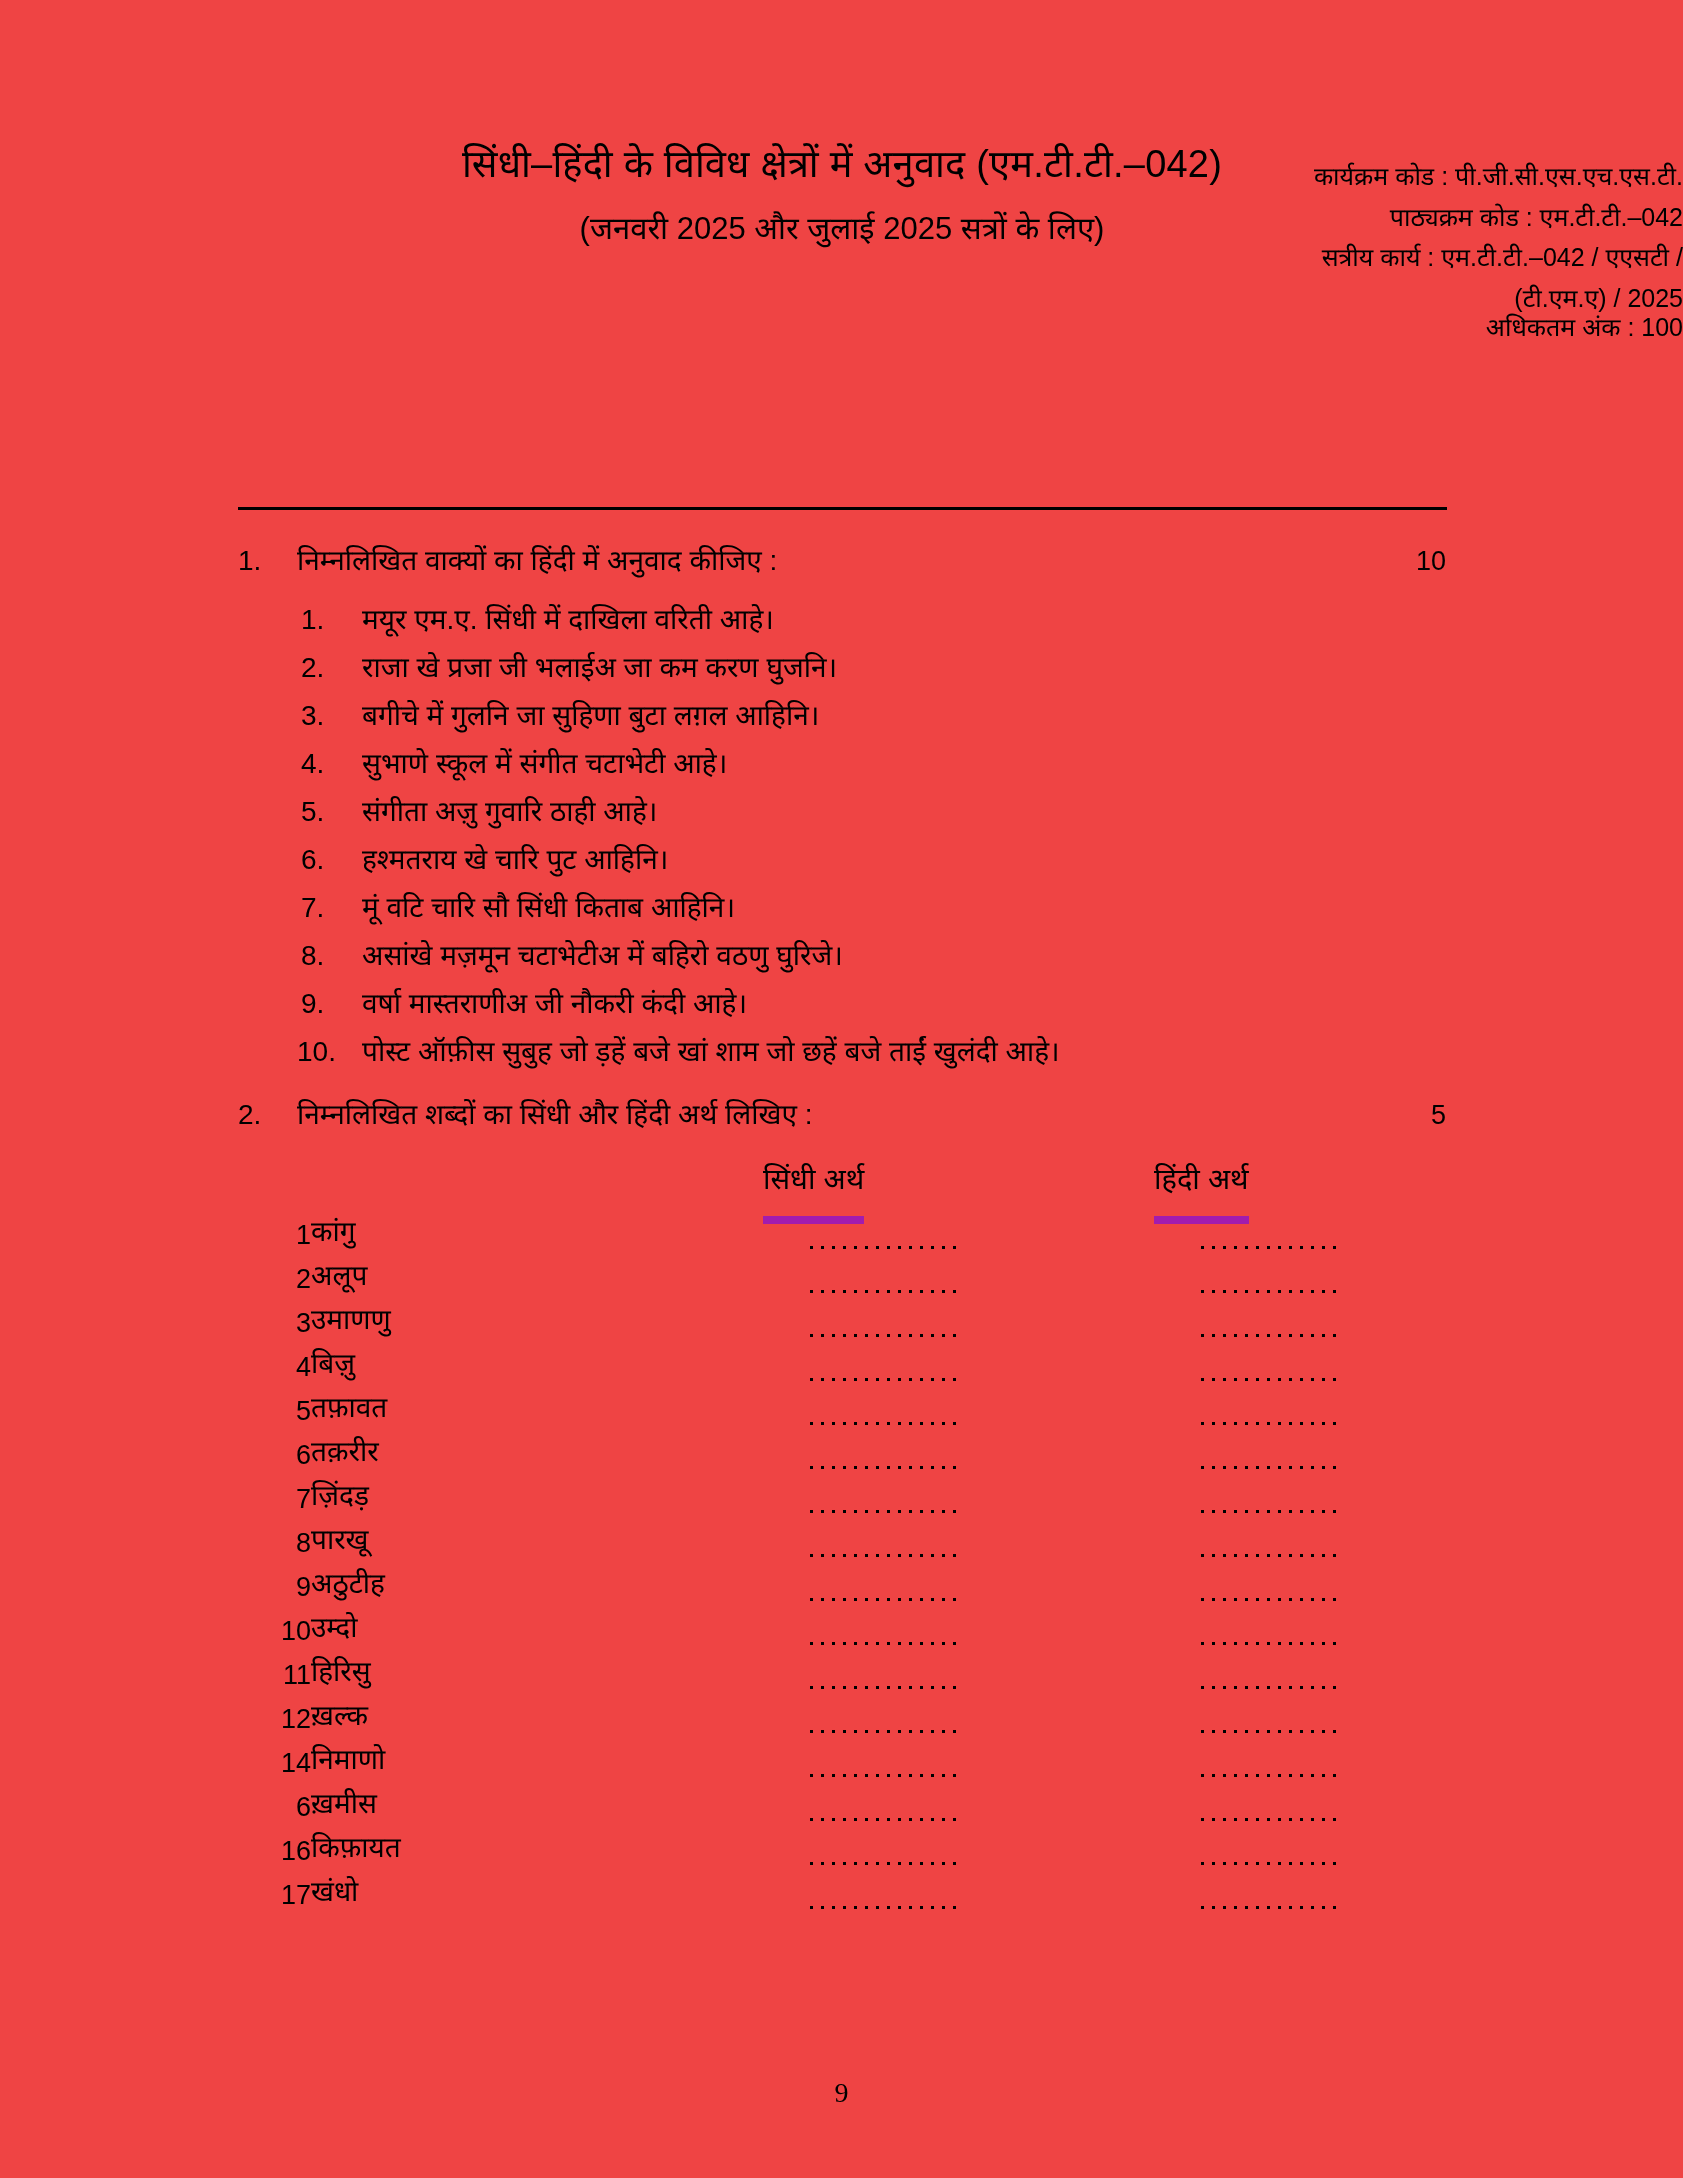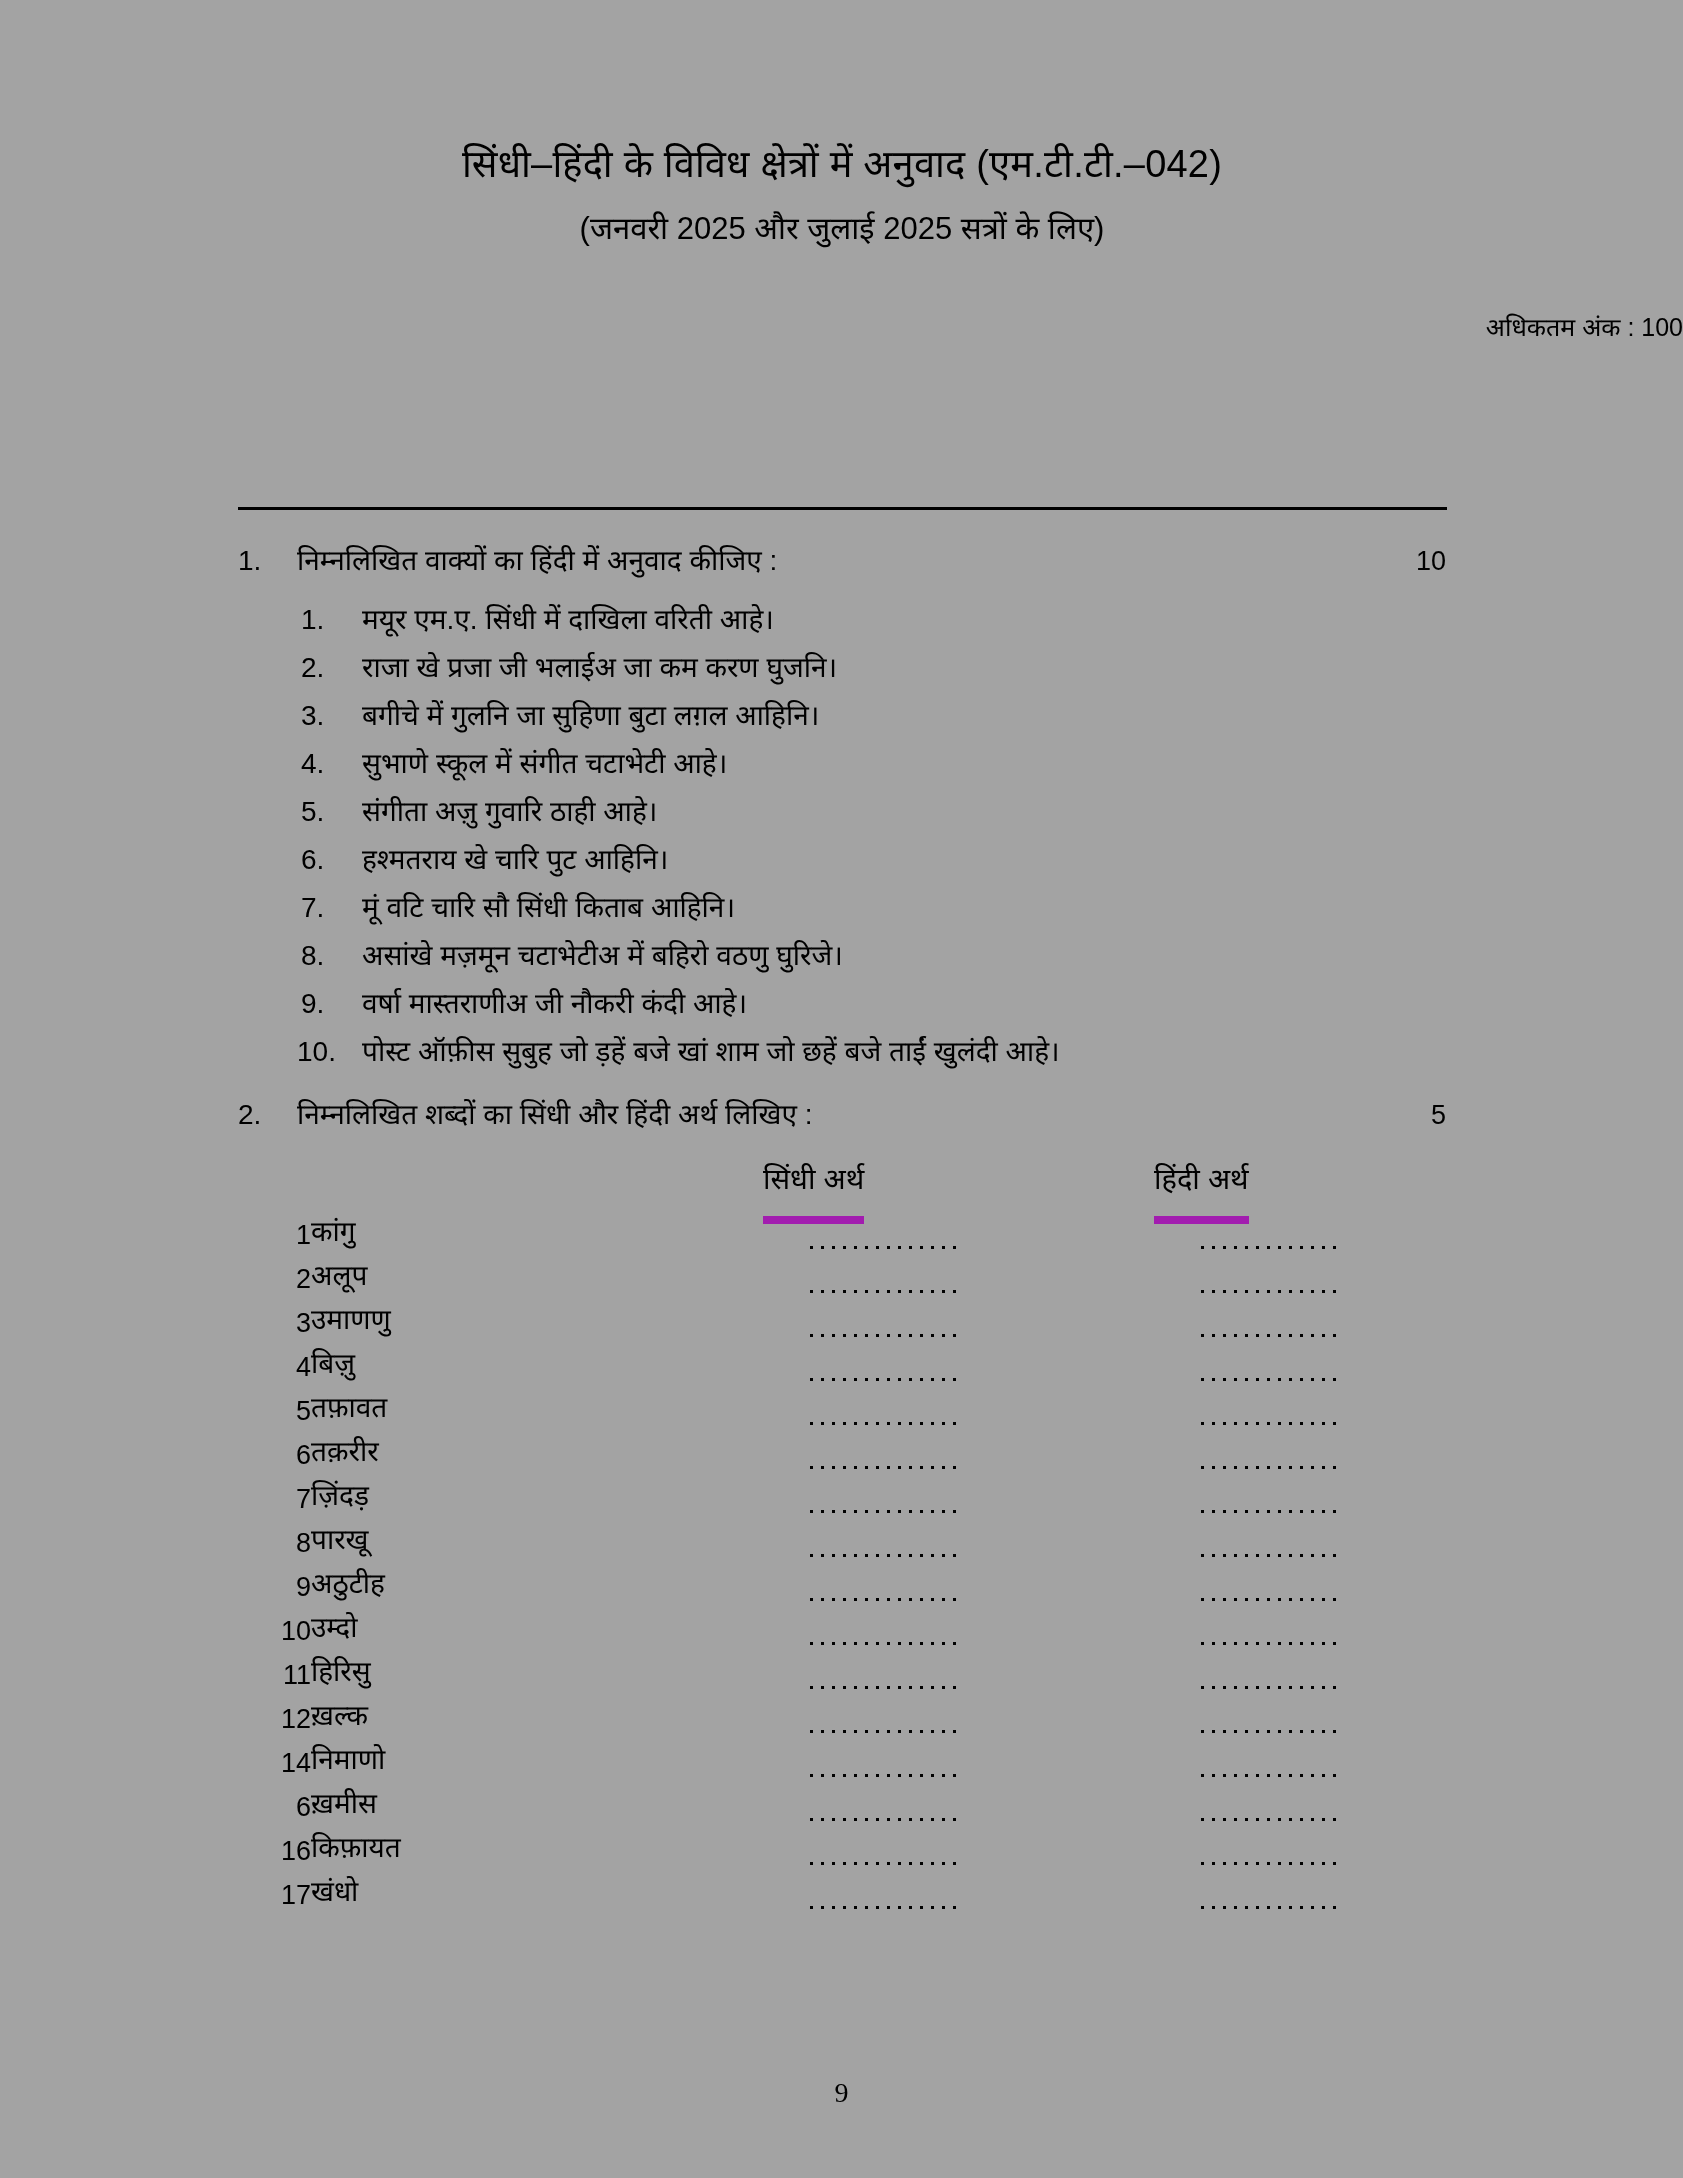--- a/index.html
+++ b/index.html
@@ -5,21 +5,21 @@
 <style>
   html, body {
     margin: 0;
     padding: 0;
     background: #ffffff;
   }
   .page {
     position: relative;
     width: 1683px;
     height: 2178px;
-    background: #a3a3a3;
+    background: #ef4444;
     font-family: "Liberation Sans", "DejaVu Sans", sans-serif;
     color: #000000;
     overflow: hidden;
     box-sizing: border-box;
   }
 
   
   .header-block {
     position: absolute;
     left: 238px;
@@ -199,20 +199,26 @@
 </head>
 <body>
 
 <div class="page">
 
   <div class="header-block">
     <div class="doc-title">सिंधी–हिंदी के विविध क्षेत्रों में अनुवाद (एम.टी.टी.–042)</div>
     <div class="doc-subtitle">(जनवरी 2025 और जुलाई 2025 सत्रों के लिए)</div>
   </div>
 
+  <div class="meta-block">
+    <span class="meta-line">कार्यक्रम कोड : पी.जी.सी.एस.एच.एस.टी.</span>
+    <span class="meta-line">पाठ्यक्रम कोड : एम.टी.टी.–042</span>
+    <span class="meta-line">सत्रीय कार्य : एम.टी.टी.–042 / एएसटी /</span>
+    <span class="meta-line">(टी.एम.ए) / 2025</span>
+  </div>
 
   <div class="marks-total">अधिकतम अंक : 100</div>
 
   <div class="rule"></div>
 
   <div class="q-block" style="left:238px; top:540px; width:1209px;">
     <div class="q-head">
       <div class="q-num">1.</div>
       <div class="q-text">निम्नलिखित वाक्यों का हिंदी में अनुवाद कीजिए :</div>
       <div class="q-marks">10</div>

